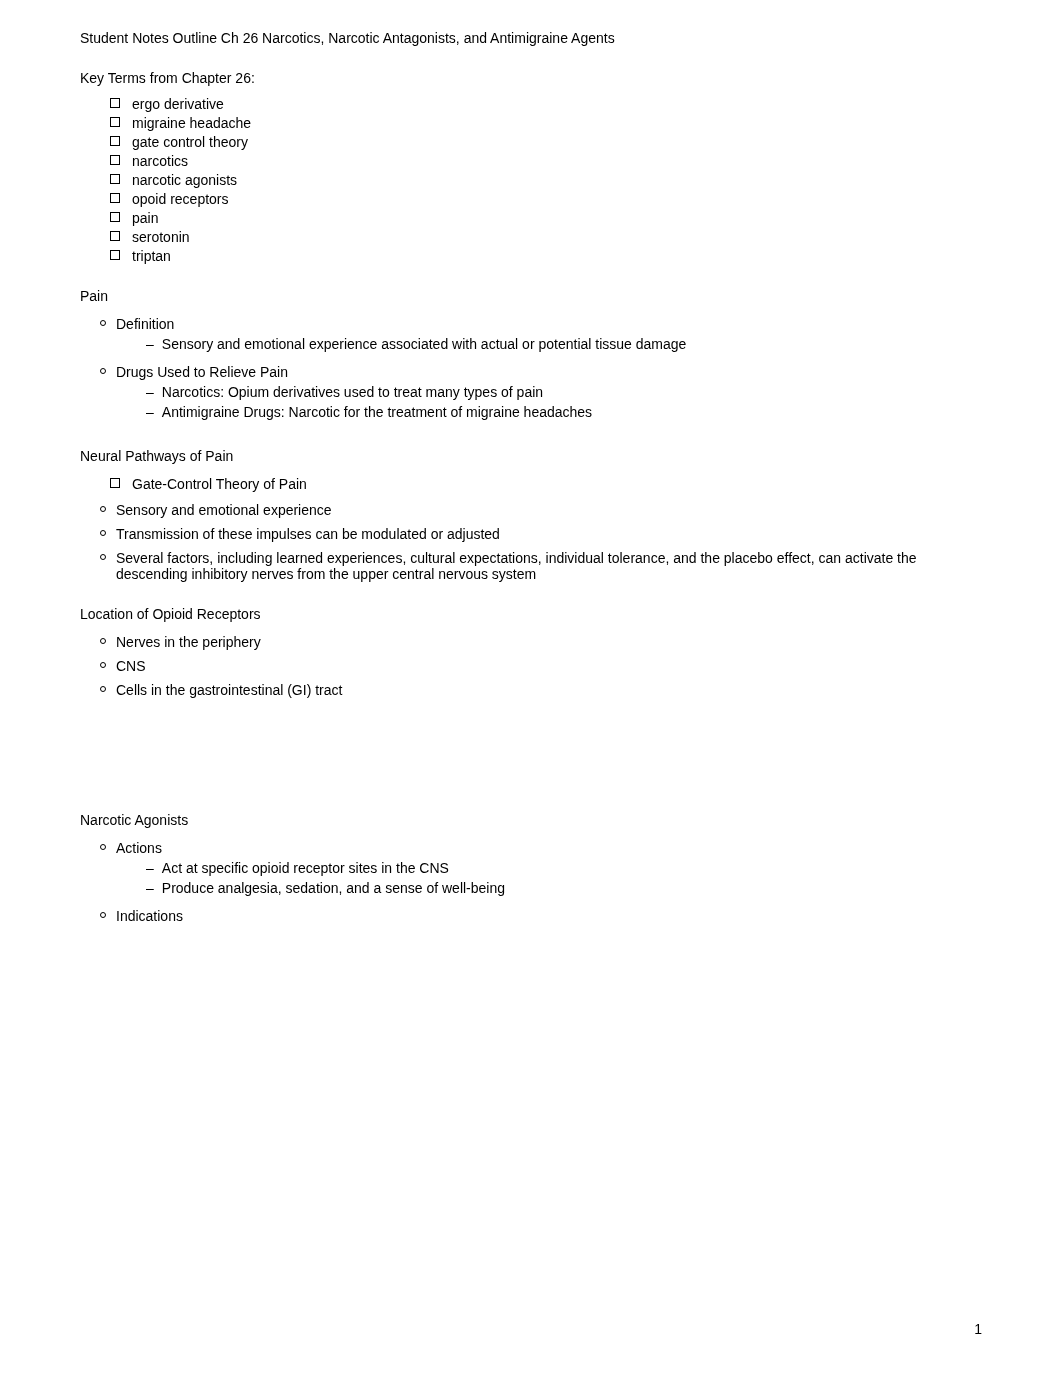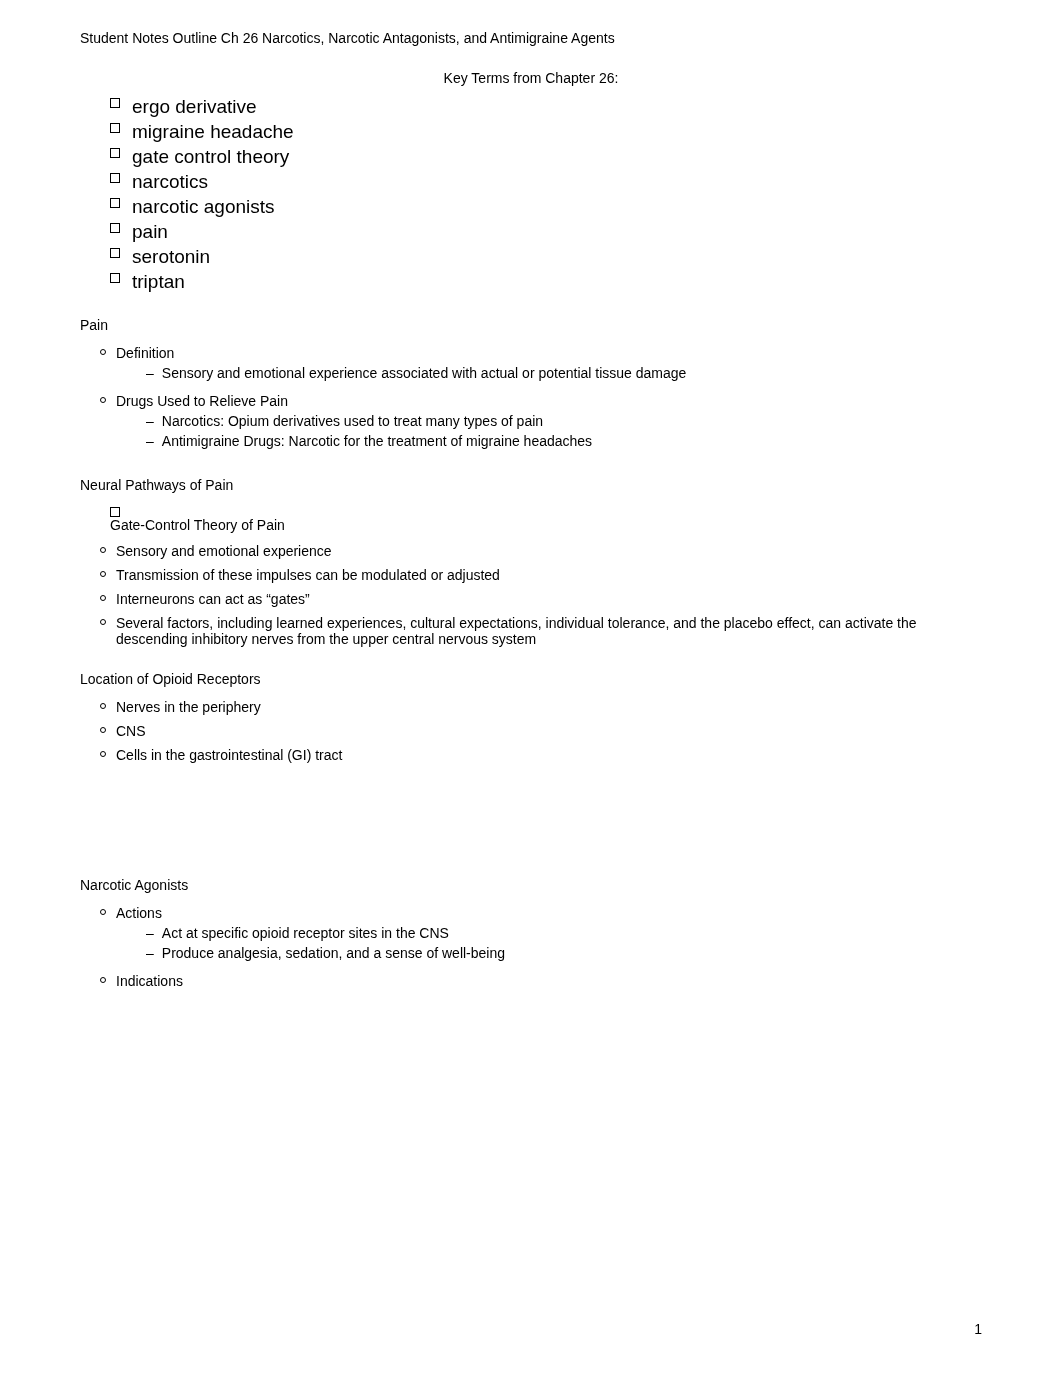--- a/index.html
+++ b/index.html
@@ -28,21 +28,21 @@
     .key-terms-list {
       list-style: none;
       margin-left: 30px;
       margin-bottom: 18px;
     }
 
     .key-terms-list li {
       display: flex;
       align-items: flex-start;
       margin-bottom: 3px;
-      font-size: 19px;
+      font-size: 14px;
     }
 
     .key-terms-list li .bullet-square {
       display: inline-block;
       width: 10px;
       height: 10px;
       border: 1.5px solid #000;
       margin-right: 12px;
       margin-top: 2px;
       flex-shrink: 0;
@@ -106,21 +106,20 @@
       list-style: none;
       margin-left: 30px;
       margin-bottom: 10px;
     }
 
     .square-bullet-list > li {
       display: flex;
       align-items: flex-start;
       margin-bottom: 5px;
       font-size: 14px;
-      flex-direction: column;
     }
 
     .square-bullet-list > li > .sq {
       display: inline-block;
       width: 10px;
       height: 10px;
       border: 1.5px solid #000;
       margin-right: 12px;
       margin-top: 2px;
       flex-shrink: 0;
@@ -133,21 +132,21 @@
       font-size: 14px;
     }
   </style>
 </head>
 <body>
 
 <div>
   <span>Student Notes Outline Ch 26 Narcotics, Narcotic Antagonists, and Antimigraine Agents</span>
 </div>
 
-<div style="margin-top: 24px; text-align: center;">
+<div style="margin-top: 24px;">
   <div class="section-title">Key Terms from Chapter 26:</div>
   <ul class="key-terms-list">
   <li>
         <span class="bullet-square"></span>
         <span>ergo derivative</span>
       </li>
       <li>
         <span class="bullet-square"></span>
         <span>migraine headache</span>
       </li>
@@ -158,20 +157,24 @@
       <li>
         <span class="bullet-square"></span>
         <span>narcotics</span>
       </li>
       <li>
         <span class="bullet-square"></span>
         <span>narcotic agonists</span>
       </li>
       <li>
         <span class="bullet-square"></span>
+        <span>opoid receptors</span>
+      </li>
+      <li>
+        <span class="bullet-square"></span>
         <span>pain</span>
       </li>
       <li>
         <span class="bullet-square"></span>
         <span>serotonin</span>
       </li>
       <li>
         <span class="bullet-square"></span>
         <span>triptan</span>
       </li>
@@ -224,24 +227,20 @@
     <li>
       <span class="dot"></span>
       <span>Sensory and emotional experience</span>
     </li>
     <li>
       <span class="dot"></span>
       <span>Transmission of these impulses can be modulated or adjusted</span>
     </li>
     <li>
       <span class="dot"></span>
-      <span>Interneurons can act as “gates”</span>
-    </li>
-    <li>
-      <span class="dot"></span>
       <span>Several factors, including learned experiences, cultural expectations, individual tolerance, and the placebo effect, can activate the descending inhibitory nerves from the upper central nervous system</span>
     </li>
   </ul>
 </div>
 
 <div>
   <div class="section-heading">Location of Opioid Receptors</div>
   <ul class="bullet-list">
     <li>
       <span class="dot"></span>

